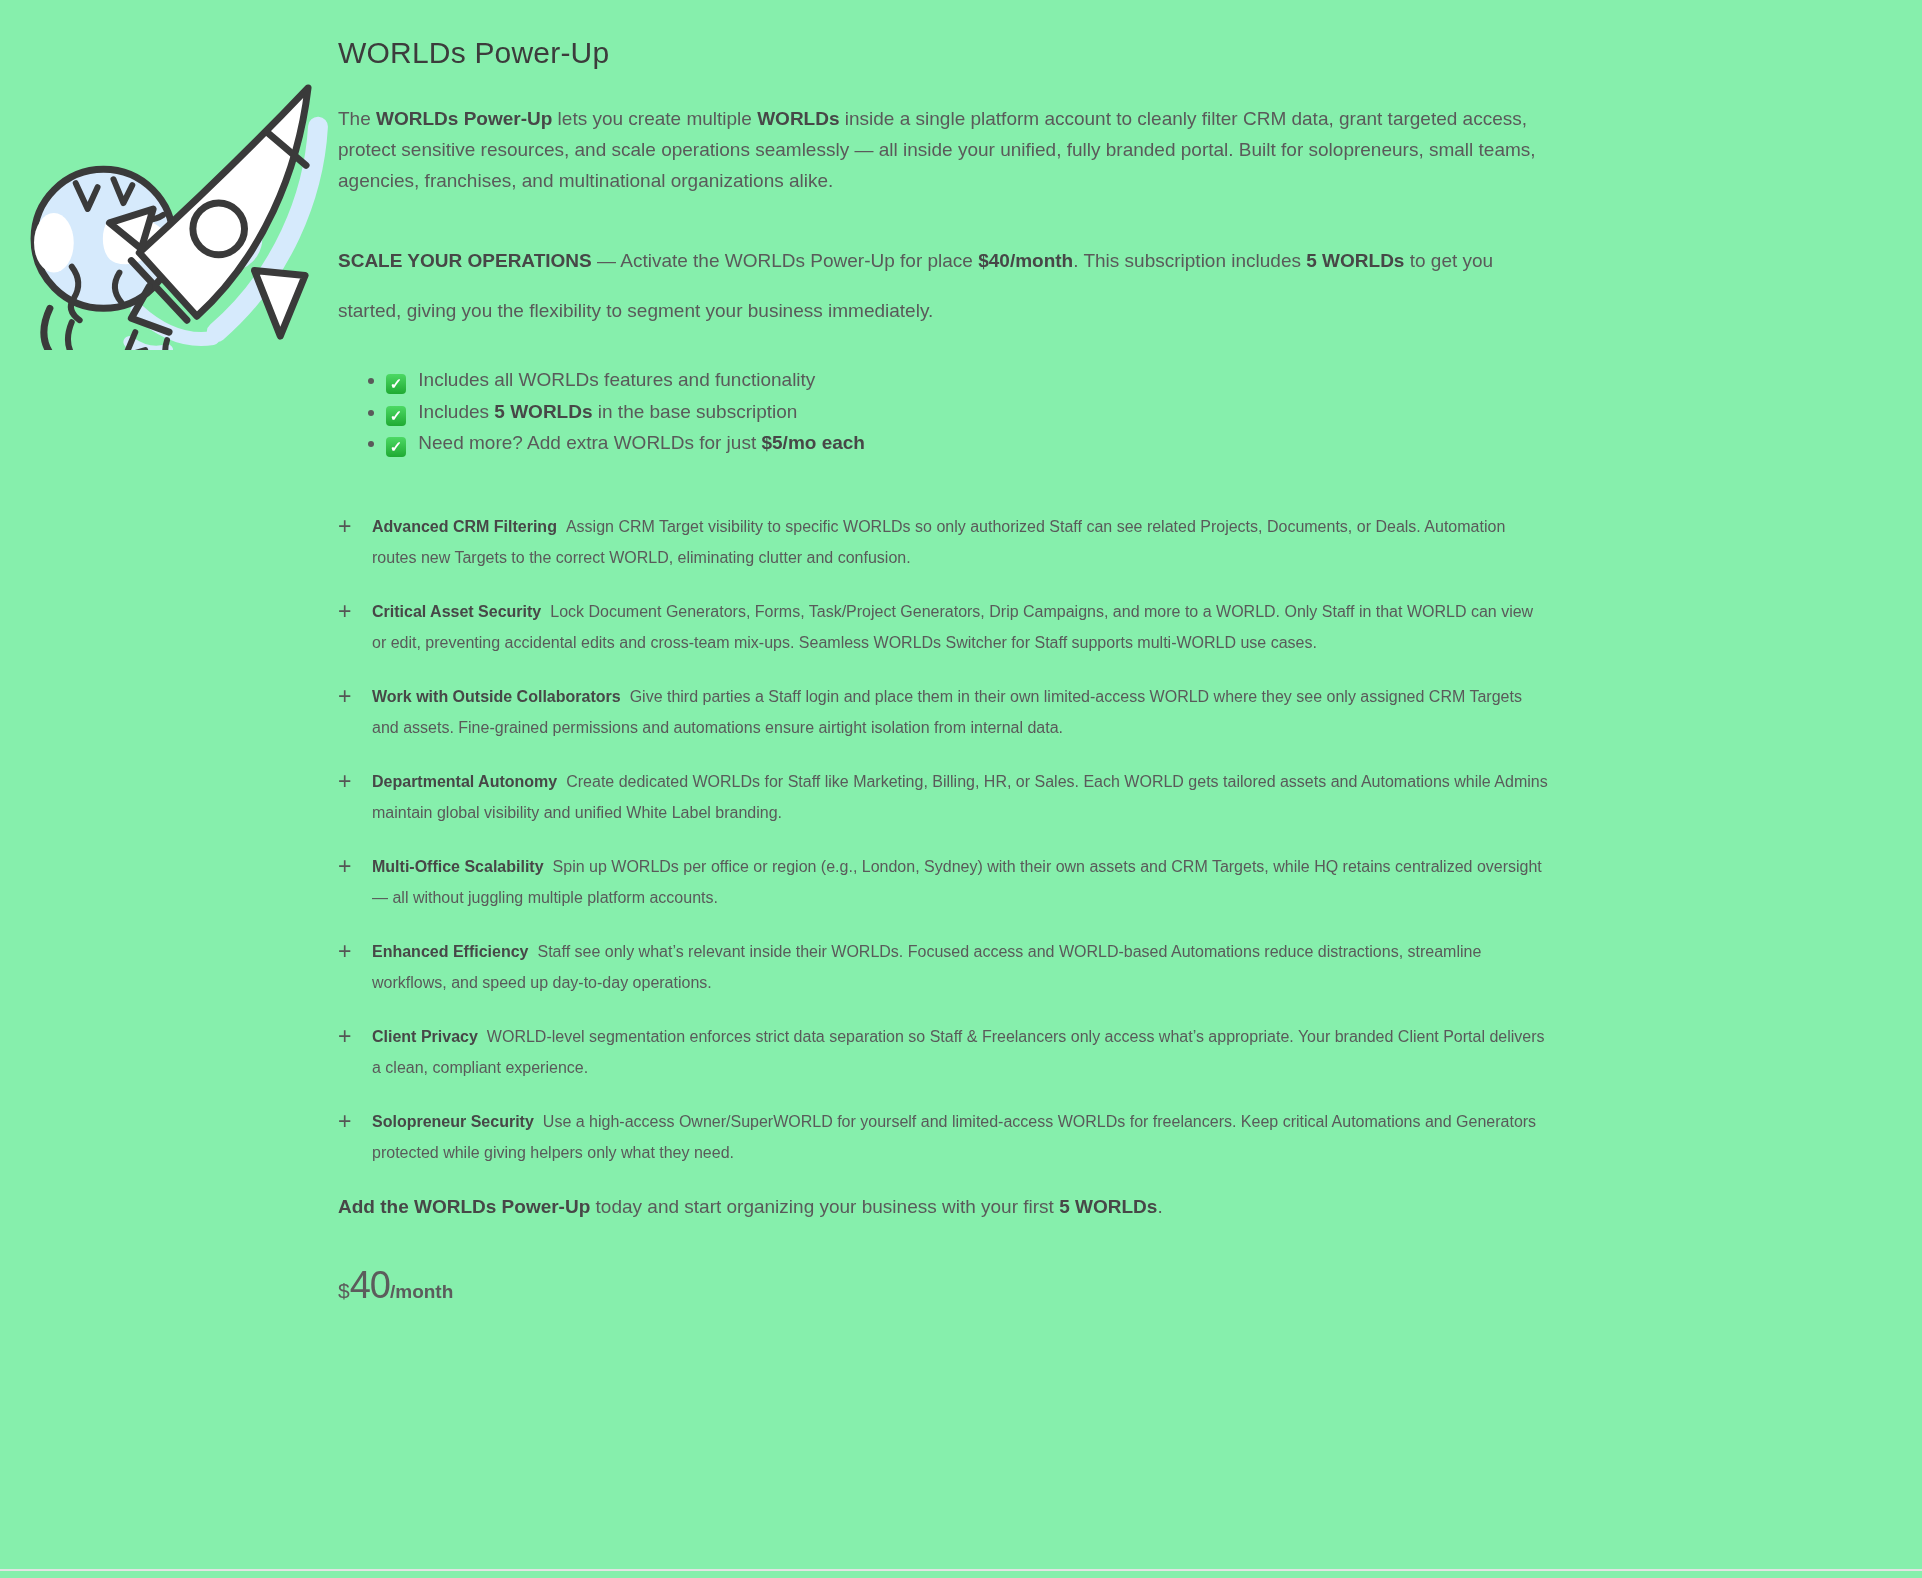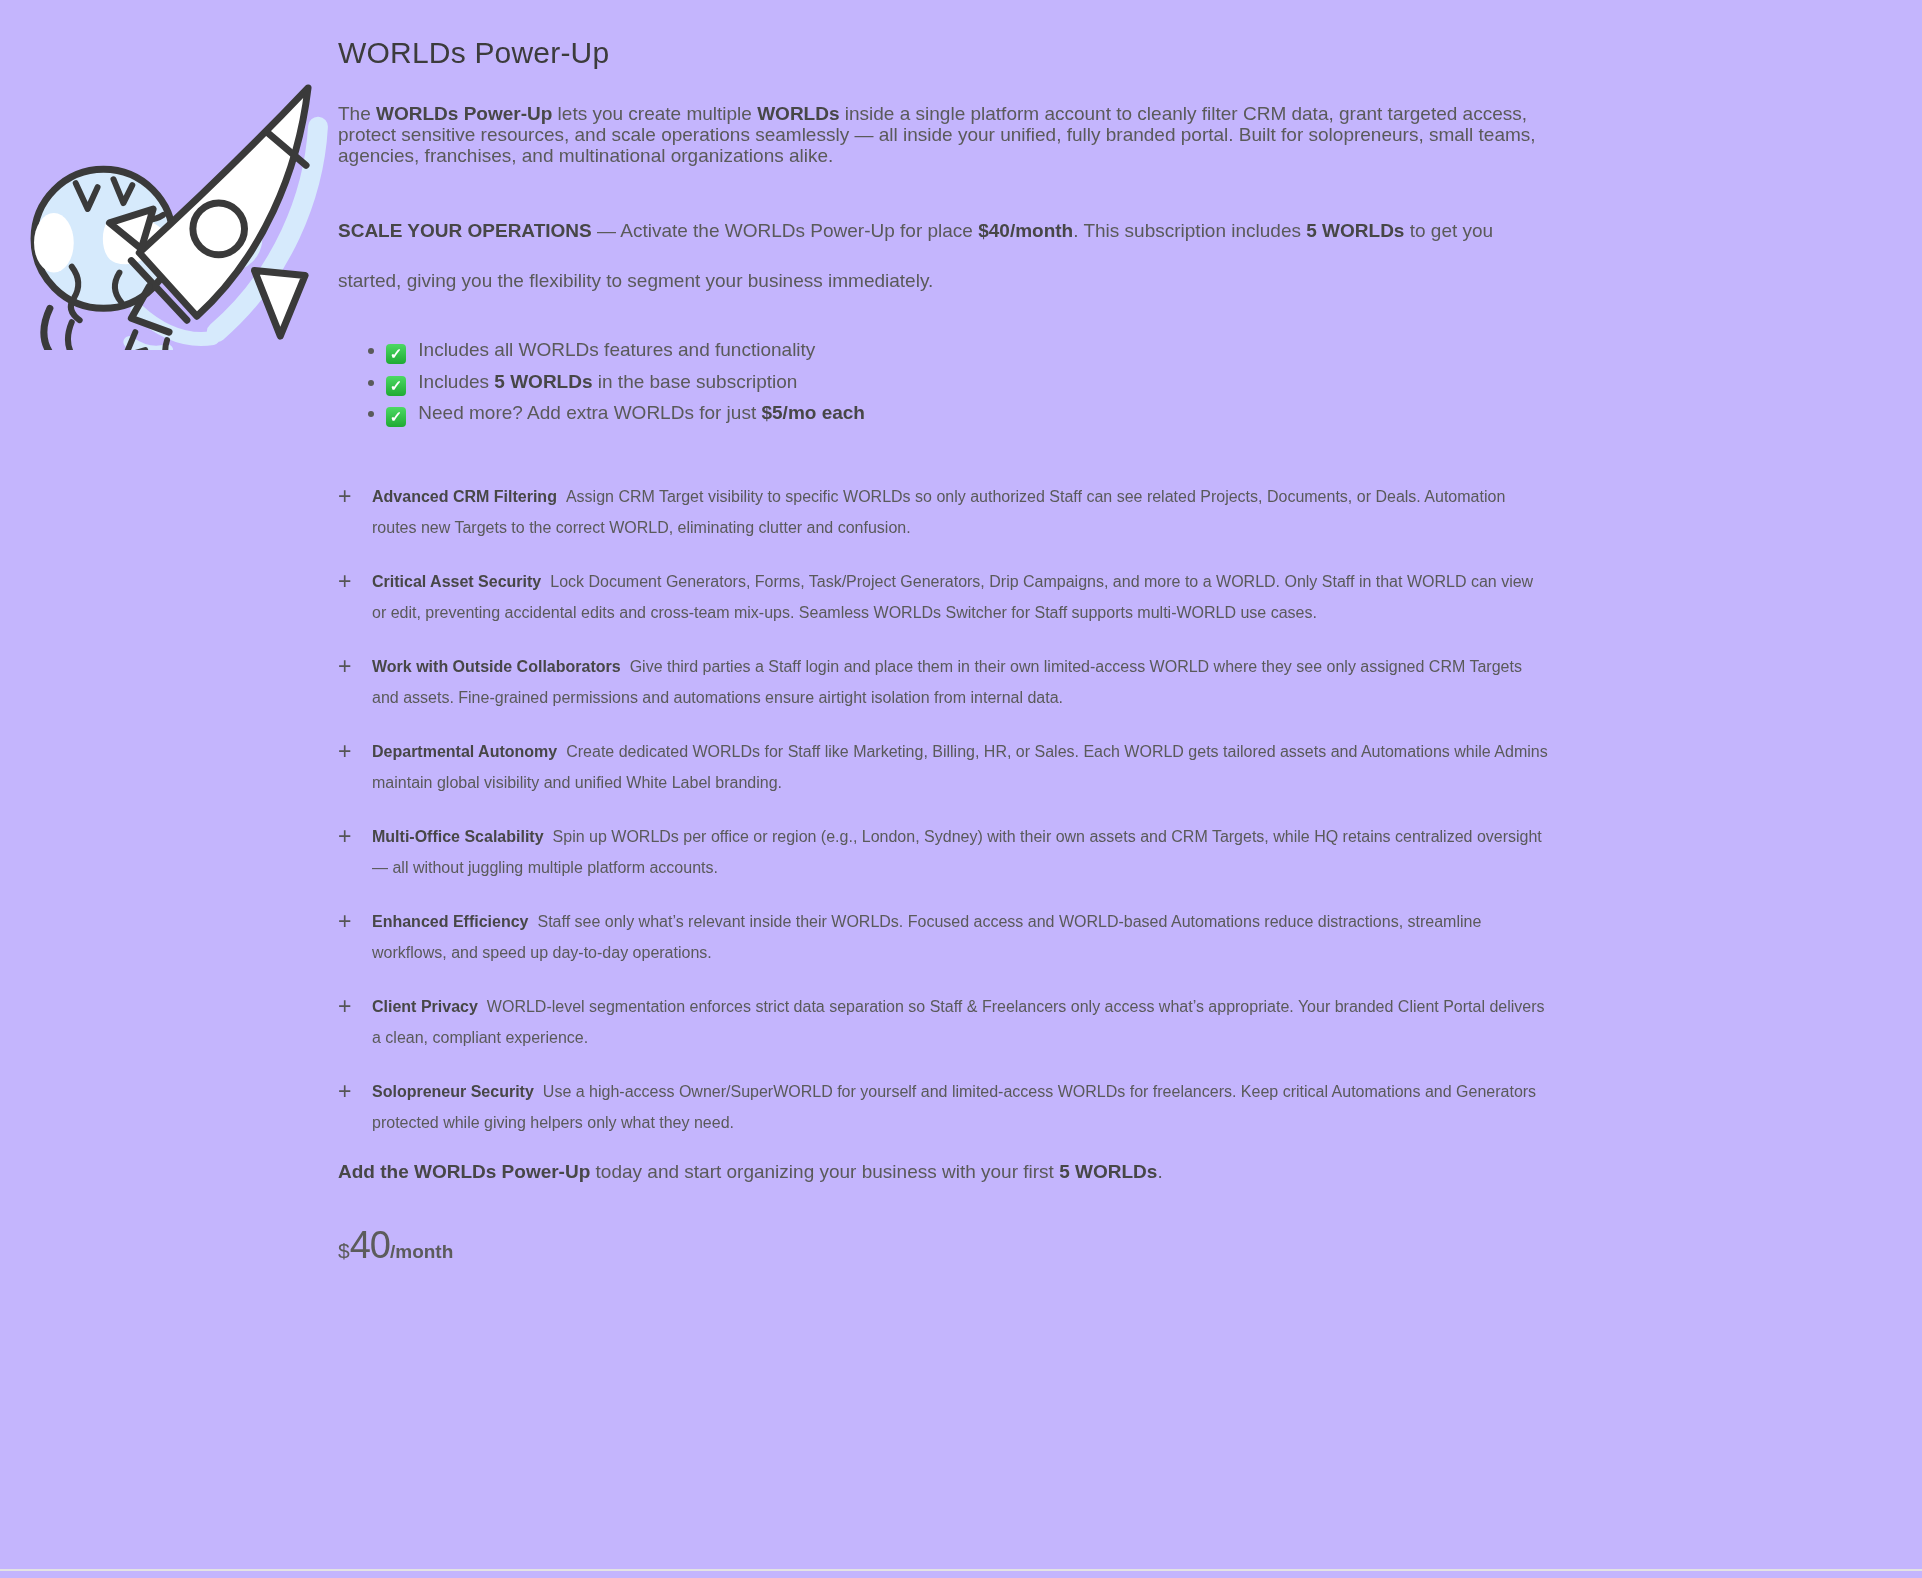--- a/index.html
+++ b/index.html
@@ -1,21 +1,21 @@
 <!DOCTYPE html>
 <html><head>
 <meta charset="utf-8">
 <style>
   * { box-sizing: border-box; }
   html, body { margin: 0; padding: 0; background: #ffffff; }
   .page {
     position: relative;
     width: 1922px;
     height: 1578px;
-    background: #c4b5fd;
+    background: #86efac;
     font-family: "Liberation Sans", sans-serif;
     overflow: hidden;
   }
 
   
   .illustration {
     position: absolute;
     left: 18px;
     top: 72px;
     width: 318px;
@@ -32,21 +32,21 @@
   }
   .title {
     font-size: 30px;
     font-weight: 400;
     color: #3c3c3c;
     margin: 0;
     letter-spacing: 0.2px;
   }
   .para {
     font-size: 19px;
-    line-height: 21px;
+    line-height: 31px;
     margin: 0;
   }
   .bold { font-weight: 700; color: #474747; }
 
   .intro { margin-top: 33px; }
 
   .scale { margin-top: 40px; line-height: 50px; }
 
   ul.bullets {
     margin: 28px 0 0 0;

